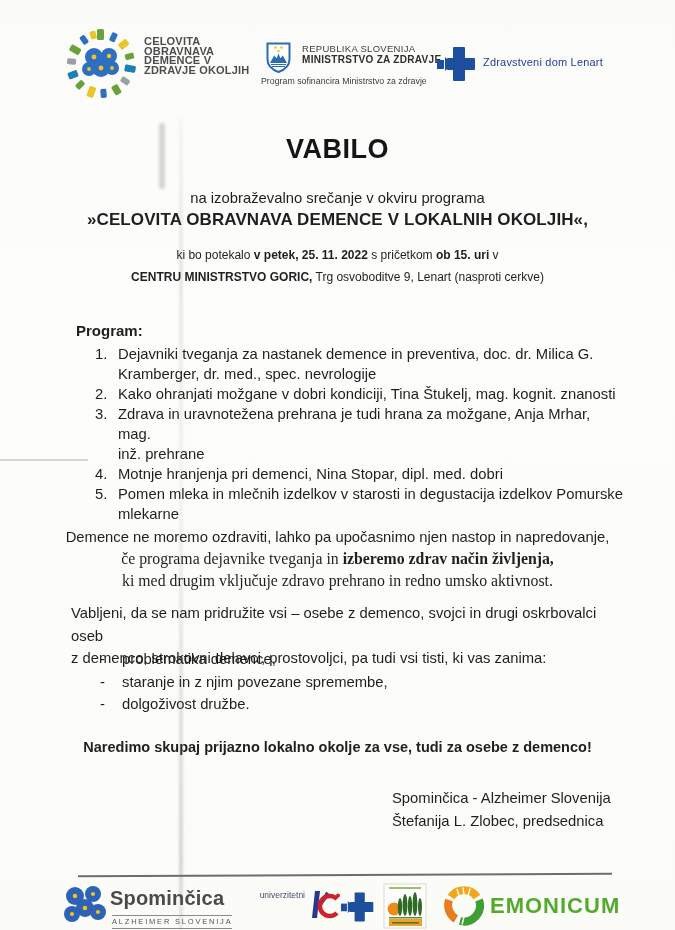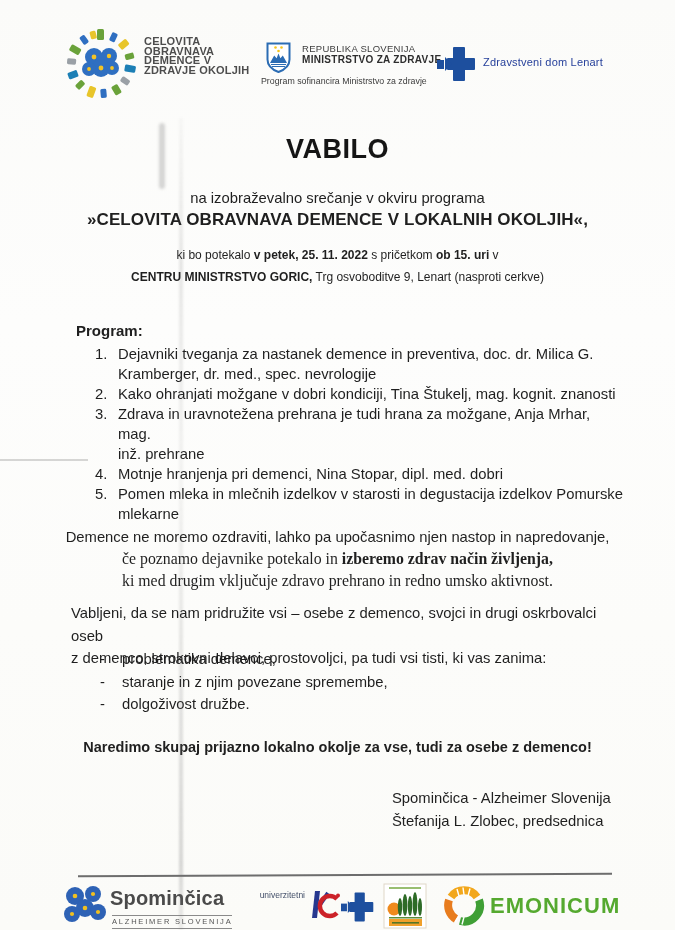--- a/index.html
+++ b/index.html
@@ -186,21 +186,21 @@
     </div>
     <div class="prog-row">
       <span class="prog-num">5.</span>
       <span class="prog-text prelines">Pomen mleka in mlečnih izdelkov v starosti in degustacija izdelkov Pomurske
 mlekarne</span>
     </div>
   </div>
 
   <div class="abs center" style="top:526px">
     <div class="msg1">Demence ne moremo ozdraviti, lahko pa upočasnimo njen nastop in napredovanje,</div>
-    <div class="msg-serif"><span>če poznamo dejavnike potekalo in </span><b>izberemo zdrav način življenja,</b></div>
+    <div class="msg-serif"><span>če programa dejavnike tveganja in </span><b>izberemo zdrav način življenja,</b></div>
     <div class="msg-serif">ki med drugim vključuje zdravo prehrano in redno umsko aktivnost.</div>
   </div>
 
   <div class="abs invite prelines" style="left:71px;top:602px;width:545px">Vabljeni, da se nam pridružite vsi – osebe z demenco, svojci in drugi oskrbovalci oseb
 z demenco, strokovni delavci, prostovoljci, pa tudi vsi tisti, ki vas zanima:</div>
   <div class="abs" style="left:100px;top:648px">
     <div class="bullet-row">
       <span class="bullet-marker">-</span>
       <span>problematika demence,</span>
     </div>

